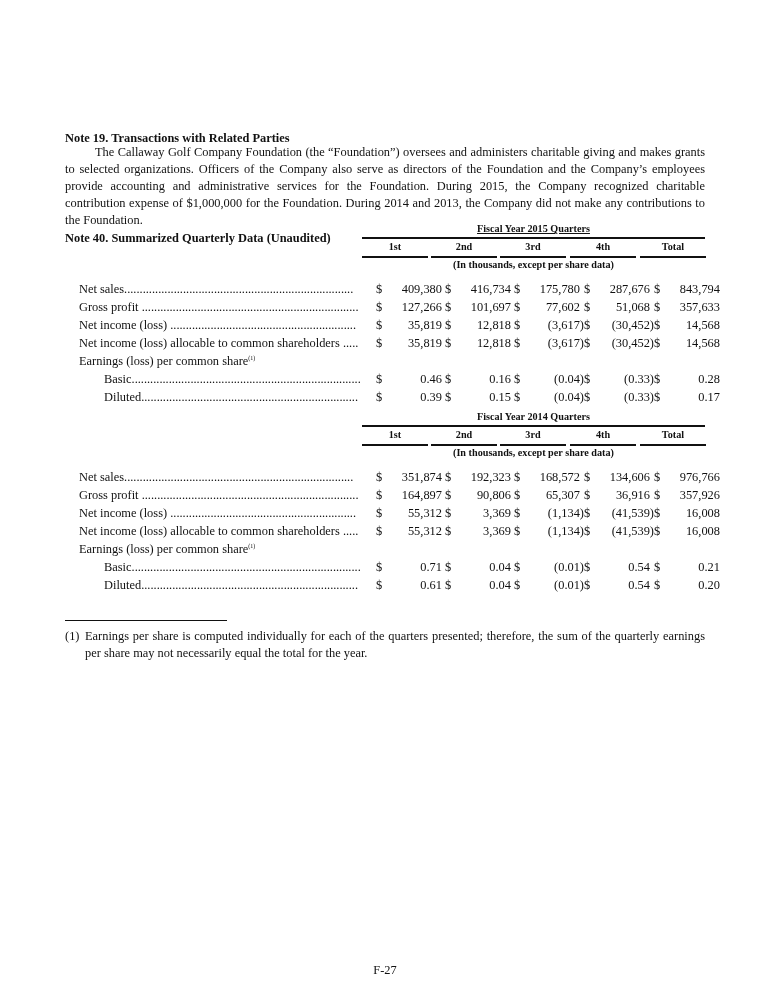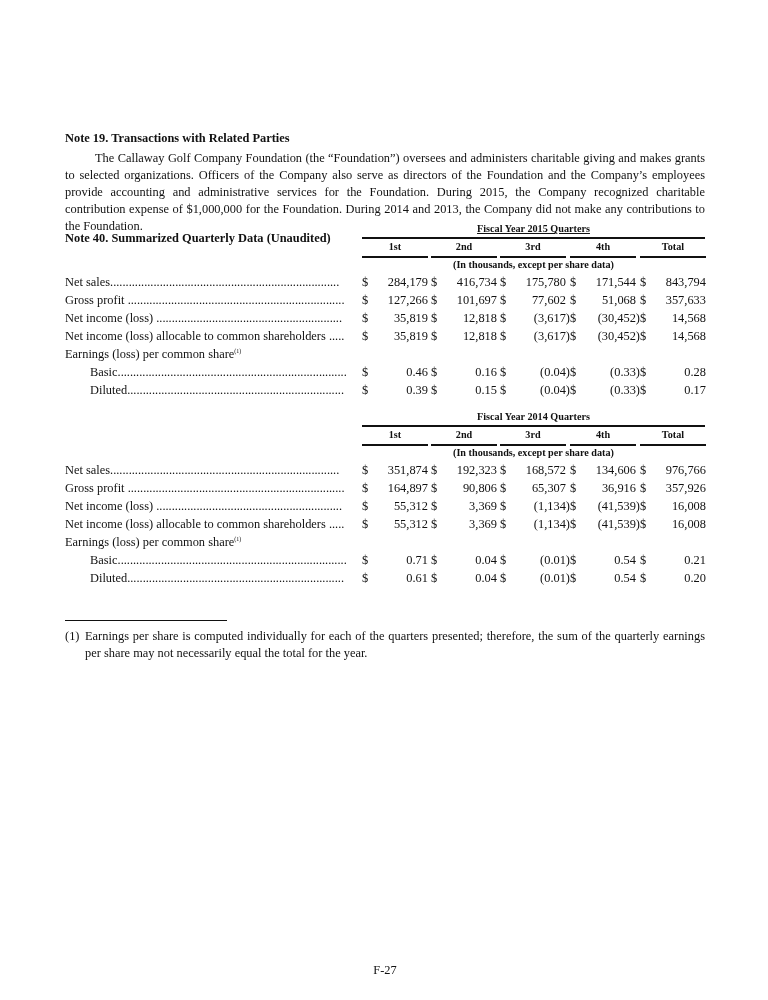--- a/index.html
+++ b/index.html
@@ -8,41 +8,41 @@
   .page { position: absolute; left: 65px; top: 0; width: 640px; }
   .h { position: absolute; left: 0; font-weight: bold; font-size: 12.4px; white-space: nowrap; }
   .para { position: absolute; left: 0; width: 640px; line-height: 17px; text-align: justify; font-size: 12.4px; }
   .para p { margin: 0; text-indent: 30px; text-align-last: left; }
 
   .tbl { position: absolute; left: 0; width: 640px; }
   .fy-title { position: absolute; left: 297px; width: 343px; text-align: center; font-weight: bold; font-size: 10.2px; }
   .rule { position: absolute; background: #111; height: 2px; }
   .colhdr { position: absolute; font-weight: bold; font-size: 10.2px; text-align: center; }
   .unit { position: absolute; left: 297px; width: 343px; text-align: center; font-weight: bold; font-size: 10.2px; }
-  .row { position: absolute; left: 0; width: 640px; height: 16px; }
+  .row { position: absolute; left: 14px; width: 640px; height: 16px; margin-top: 7px; }
   .lbl { position: absolute; left: 0; white-space: nowrap; overflow: hidden; }
   .lbl.indent { left: 25px; }
   .lbl .dots { letter-spacing: 0px; }
   .cell { position: absolute; }
   .cell .cur { position: absolute; left: 0; }
   .cell .val { position: absolute; right: 0; text-align: right; white-space: nowrap; }
   sup { font-size: 6px; vertical-align: 5px; }
 
   .fn-rule { position: absolute; left: 0; width: 162px; height: 1px; background: #111; }
   .fn { position: absolute; left: 0; width: 640px; line-height: 17px; font-size: 12.4px; }
   .fn .num { position: absolute; left: 0; }
   .fn .txt { position: absolute; left: 20px; width: 620px; text-align: justify; }
   .pgnum { position: absolute; left: 0; width: 640px; text-align: center; font-size: 12.4px; }
 </style>
 </head>
 <body>
 
 <div class="page">
   <div class="h" style="top:131px;">Note 19. Transactions with Related Parties</div>
-  <div class="para" style="top:150px;">
+  <div class="para" style="top:144px;">
     <p>The Callaway Golf Company Foundation (the “Foundation”) oversees and administers charitable giving and makes grants to selected organizations. Officers of the Company also serve as directors of the Foundation and the Company’s employees provide accounting and administrative services for the Foundation. During 2015, the Company recognized charitable contribution expense of $1,000,000 for the Foundation.  During 2014 and 2013, the Company did not make any contributions to the Foundation.</p>
   </div>
 
   <div class="h" style="top:231px;">Note 40. Summarized Quarterly Data (Unaudited)</div>
 
   <div id="tbl0" class="tbl" style="top:251px;">
       <div class="fy-title" style="top:-28px;text-decoration:underline;">Fiscal Year 2015 Quarters</div>
       <div class="rule" style="top:-14px;left:297px;width:343px;"></div>
       <div class="colhdr" style="top:-10px;left:297px;width:66px;">1st</div>
       <div class="rule" style="top:5px;left:297px;width:66px;height:1.5px;"></div>
@@ -52,33 +52,33 @@
       <div class="rule" style="top:5px;left:435px;width:66px;height:1.5px;"></div>
       <div class="colhdr" style="top:-10px;left:505px;width:66px;">4th</div>
       <div class="rule" style="top:5px;left:505px;width:66px;height:1.5px;"></div>
       <div class="colhdr" style="top:-10px;left:575px;width:66px;">Total</div>
       <div class="rule" style="top:5px;left:575px;width:66px;height:1.5px;"></div>
       <div class="unit" style="top:8px;">(In thousands, except per share data)</div>
       <div class="row" style="top:24px;">
         <div class="lbl" style="width: 292px;"><span>Net sales</span><span class="dots">..........................................................................</span></div>
         <div class="cell" style="left:297px;width:66px;">
           <span class="cur">$</span>
-          <span class="val" style="">284,179</span>
+          <span class="val" style="">409,380</span>
         </div>
         <div class="cell" style="left:366px;width:66px;">
           <span class="cur">$</span>
           <span class="val" style="">416,734</span>
         </div>
         <div class="cell" style="left:435px;width:66px;">
           <span class="cur">$</span>
           <span class="val" style="">175,780</span>
         </div>
         <div class="cell" style="left:505px;width:66px;">
           <span class="cur">$</span>
-          <span class="val" style="">171,544</span>
+          <span class="val" style="">287,676</span>
         </div>
         <div class="cell" style="left:575px;width:66px;">
           <span class="cur">$</span>
           <span class="val" style="">843,794</span>
         </div>
       </div>
       <div class="row" style="top:42px;">
         <div class="lbl" style="width: 292px;"><span>Gross profit</span><span class="dots"> ......................................................................</span></div>
         <div class="cell" style="left:297px;width:66px;">
           <span class="cur">$</span>

